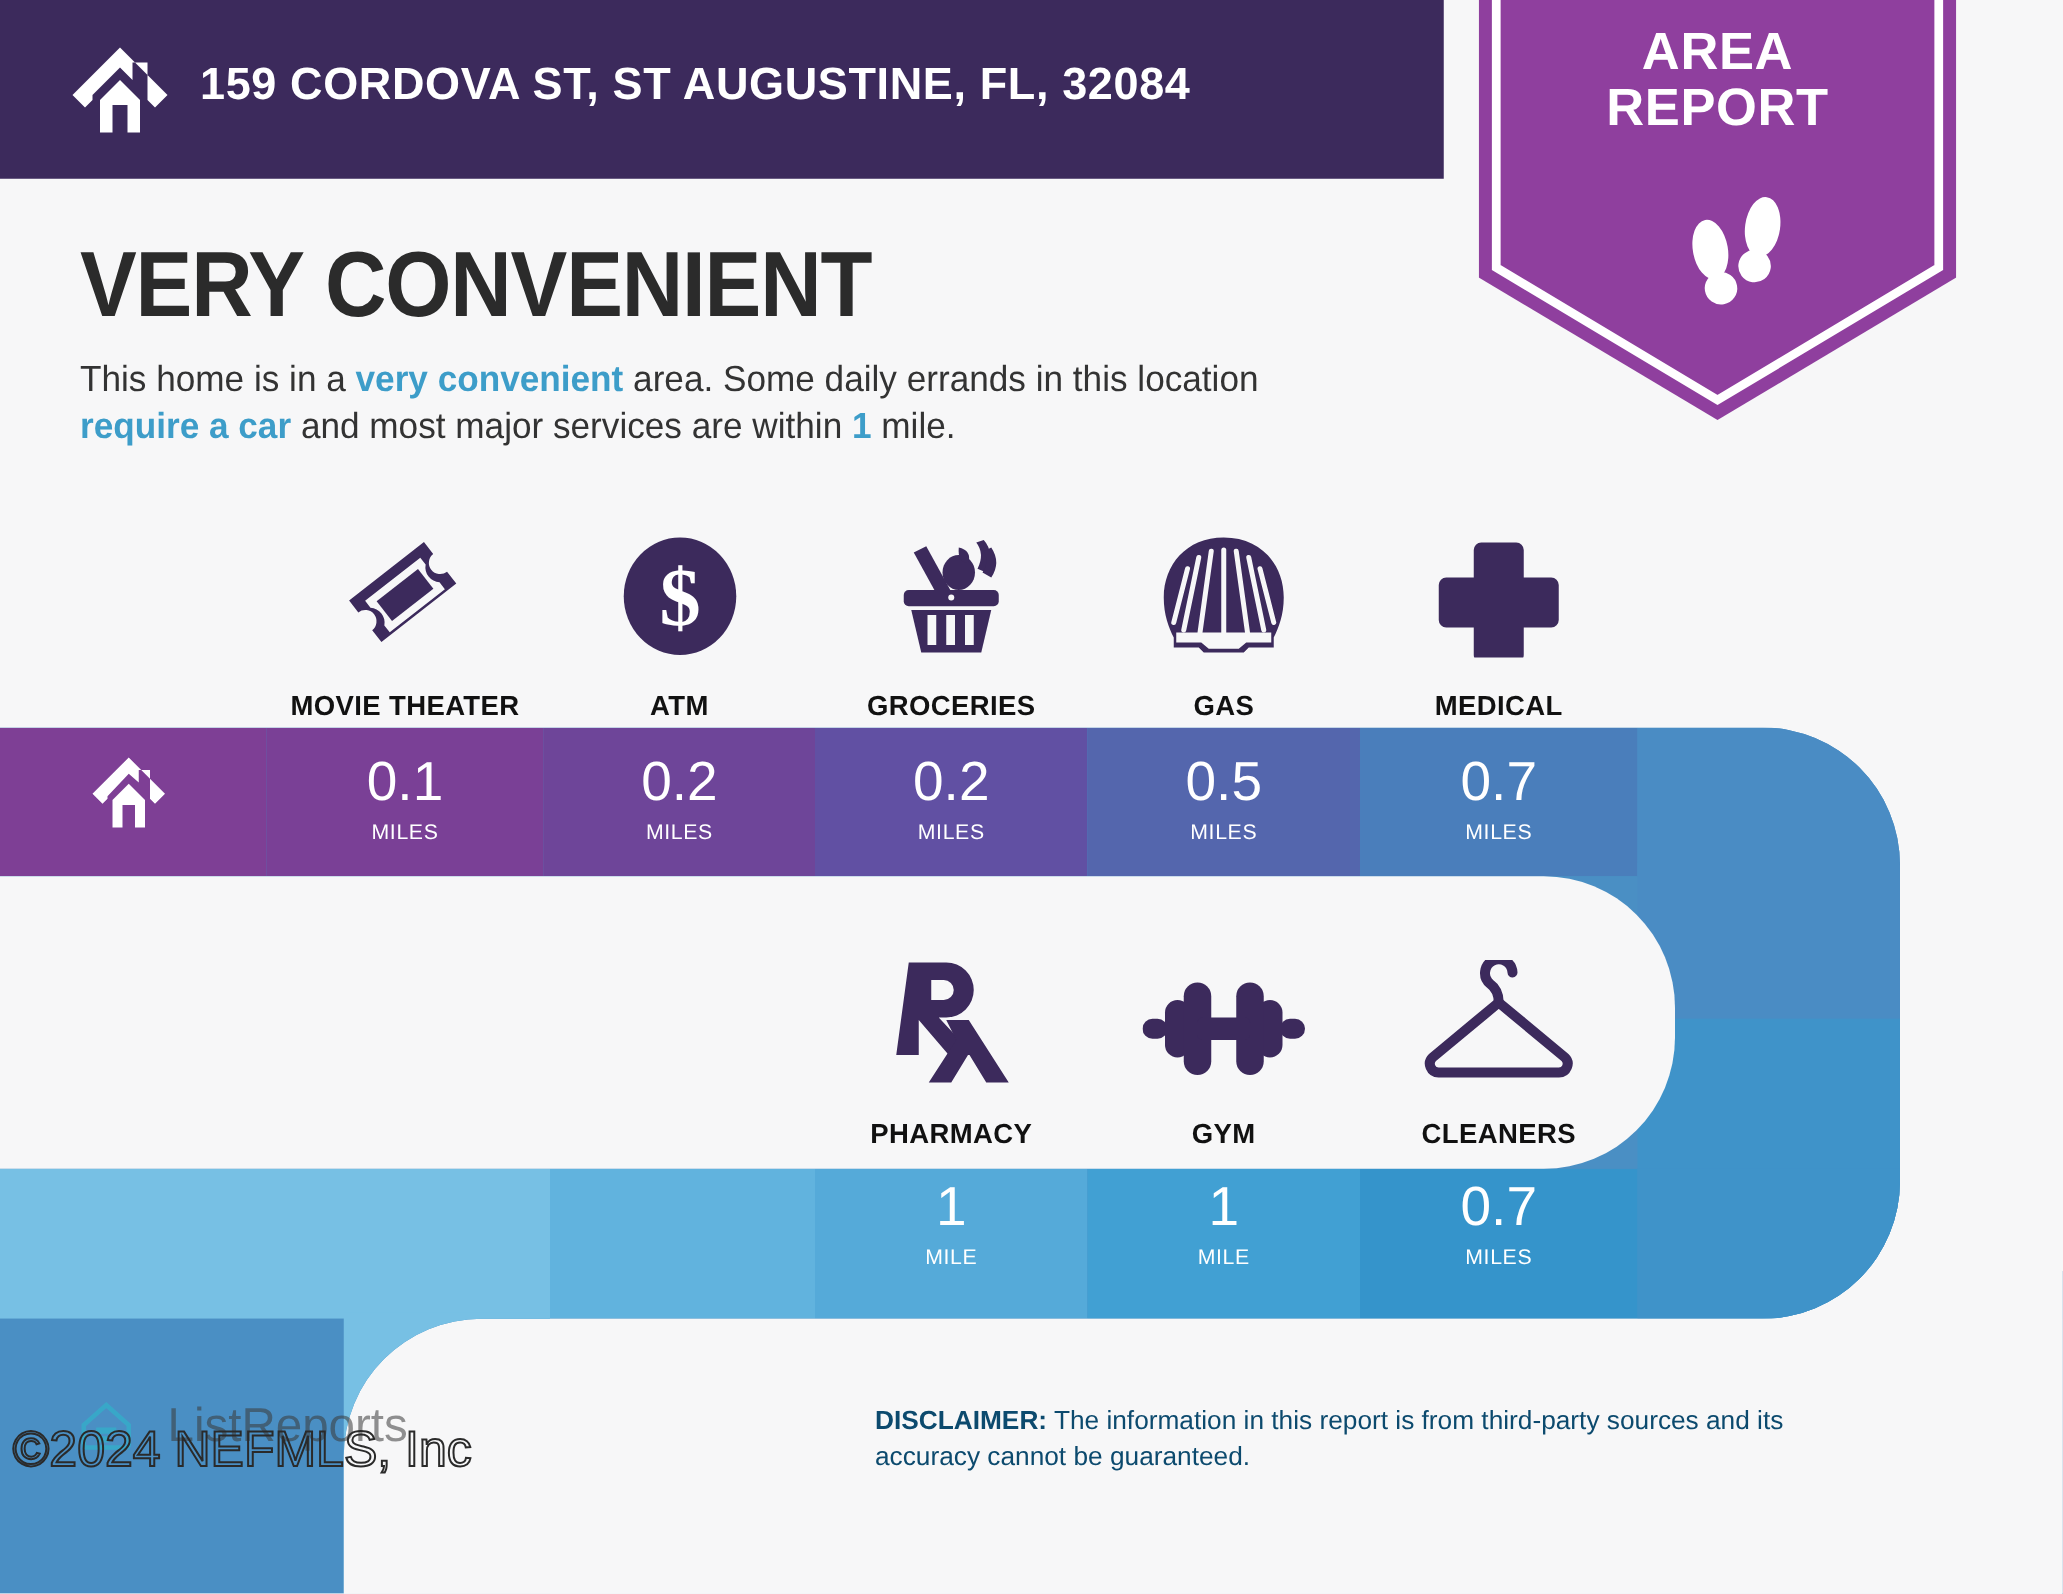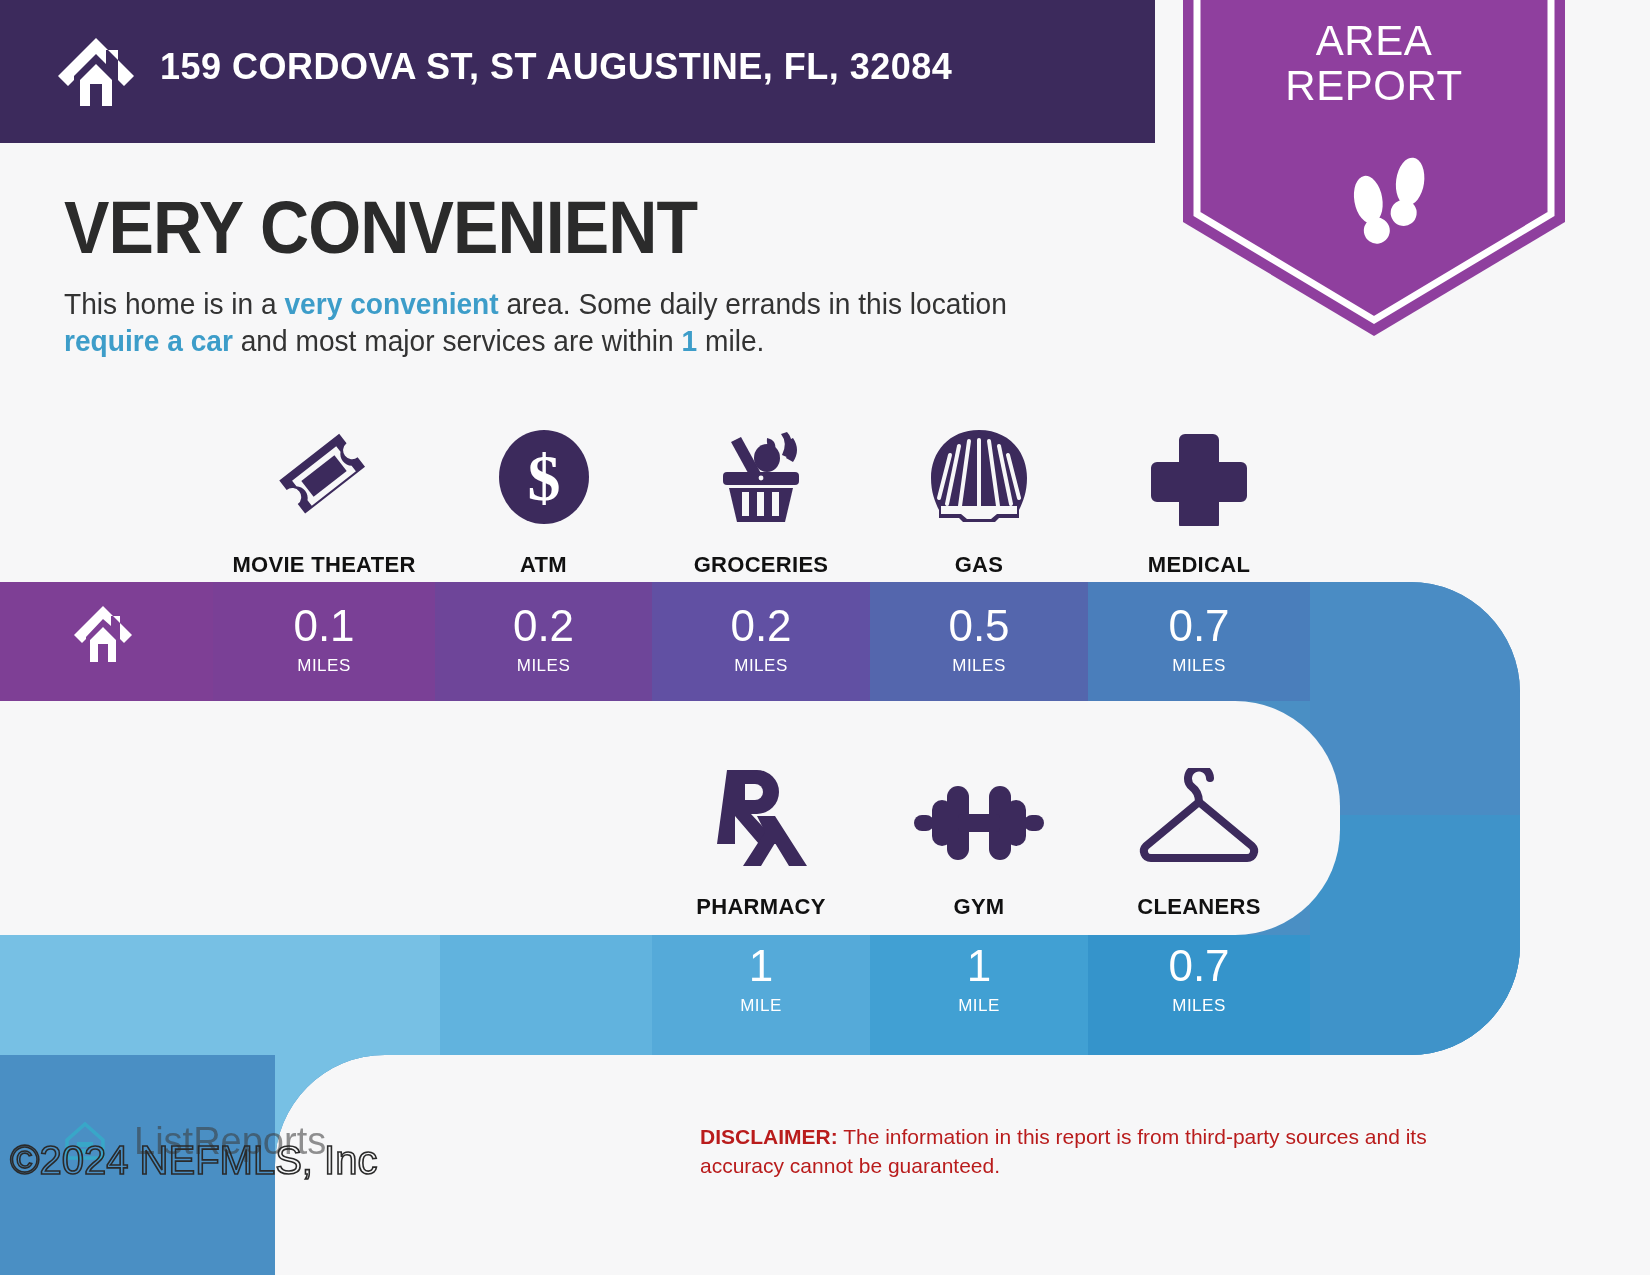--- a/index.html
+++ b/index.html
@@ -38,21 +38,21 @@
     position: absolute; left: 1183px; top: -8px;
     width: 382px; height: 344px;
   }
   #badge svg { display:block; width: 382px; height: 344px; }
   #badge-text {
     position: absolute; left: 0; top: 26px;
     width: 382px;
     text-align: center;
     color: #fff;
     font-size: 42px;
-    font-weight: 400;
+    font-weight: 700;
     line-height: 1.08;
     letter-spacing: 0.5px;
   }
 
   
   #headline {
     position: absolute; left: 64px; top: 185px;
     font-size: 74px;
     font-weight: 700;
     color: #2b2b2b;
@@ -100,21 +100,21 @@
   .seg-num { font-size: 44px; font-weight: 400; line-height: 1; }
   .seg-unit { font-size: 17px; font-weight: 400; letter-spacing: 0.5px; margin-top: 8px; }
   #bar-home-icon { position: absolute; left: 72px; top: 604px; width: 62px; height: 60px; }
 
   
   #disclaimer {
     position: absolute; left: 700px; top: 1123px;
     width: 800px;
     font-size: 21px;
     line-height: 1.38;
-    color: #b91c1c;
+    color: #0c4a6e;
   }
   #disclaimer b { font-weight: 700; }
 
   
   #wm-listreports {
     position: absolute; left: 62px; top: 1118px;
     display: flex; align-items: center; gap: 26px;
     opacity: 0.55;
   }
   #wm-lr-text {

